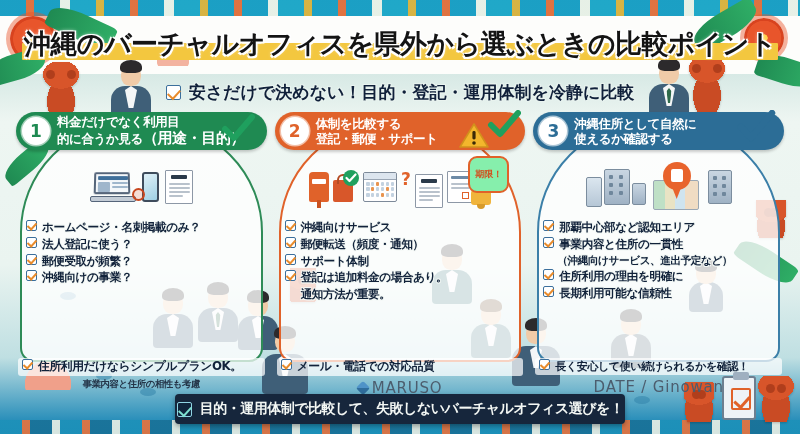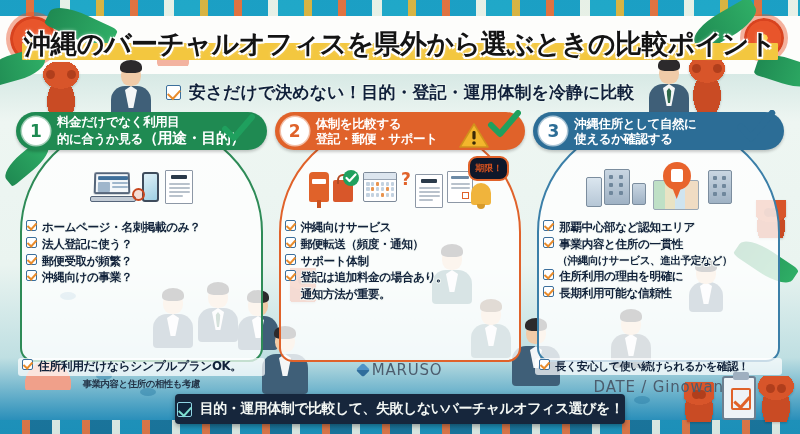--- a/index.html
+++ b/index.html
@@ -265,22 +265,22 @@
   .pin .in{ position:absolute;left:8px;top:7px;width:12px;height:13px;background:#fff;border-radius:2px }
   
   .mapsheet{ width:46px;height:30px;border:1.5px solid #9aa7b4;border-radius:2px;overflow:hidden;
     background:
       linear-gradient(90deg,#bfe0c6 0 24%, #e9e3c4 24% 48%, #cfe4ef 48% 70%, #f0dcc3 70% 100%); }
   
   .bell{ width:20px;height:22px;background:#f0b43c;border-radius:10px 10px 3px 3px;position:relative }
   .bell::after{content:'';position:absolute;left:6px;bottom:-4px;width:8px;height:5px;background:#d79a2a;border-radius:0 0 5px 5px}
   
   .badge{
-    position:absolute; background:#0f172a; border:2px solid #e0622a; color:#d2501f;
-    font-size:9px;font-weight:bold;border-radius:9px;padding:4px 5px;white-space:nowrap;
+    position:absolute; background:#86efac; border:2px solid #e0622a; color:#d2501f;
+    font-size:9px;font-weight:bold;border-radius:9px;padding:10px 5px;white-space:nowrap;
   }
   
   .qmark{ font-size:17px;font-weight:bold;color:#e0622a }
 
   
   .list{
     position:absolute; left:8px; right:6px; top:108px;
   }
   .li{
     display:flex; align-items:flex-start; gap:5px;
@@ -693,20 +693,24 @@
   <div class="notes">
     <div class="note">
       <div class="main">
         <span class="cbox sm"></span>
         <span>住所利用だけならシンプルプランOK。</span>
       </div>
       <div class="sub">事業内容と住所の相性も考慮</div>
     </div>
 
     <div class="note">
+      <div class="main" style="justify-content:flex-start">
+        <span class="cbox sm"></span>
+        <span>メール・電話での対応品質</span>
+      </div>
       <div class="brandrow">
         <span class="brandmark"></span>
         <span>MARUSO</span>
       </div>
     </div>
 
     <div class="note">
       <div class="main" style="justify-content:flex-start;font-size:11px">
         <span class="cbox sm"></span>
         <span>長く安心して使い続けられるかを確認！</span>

